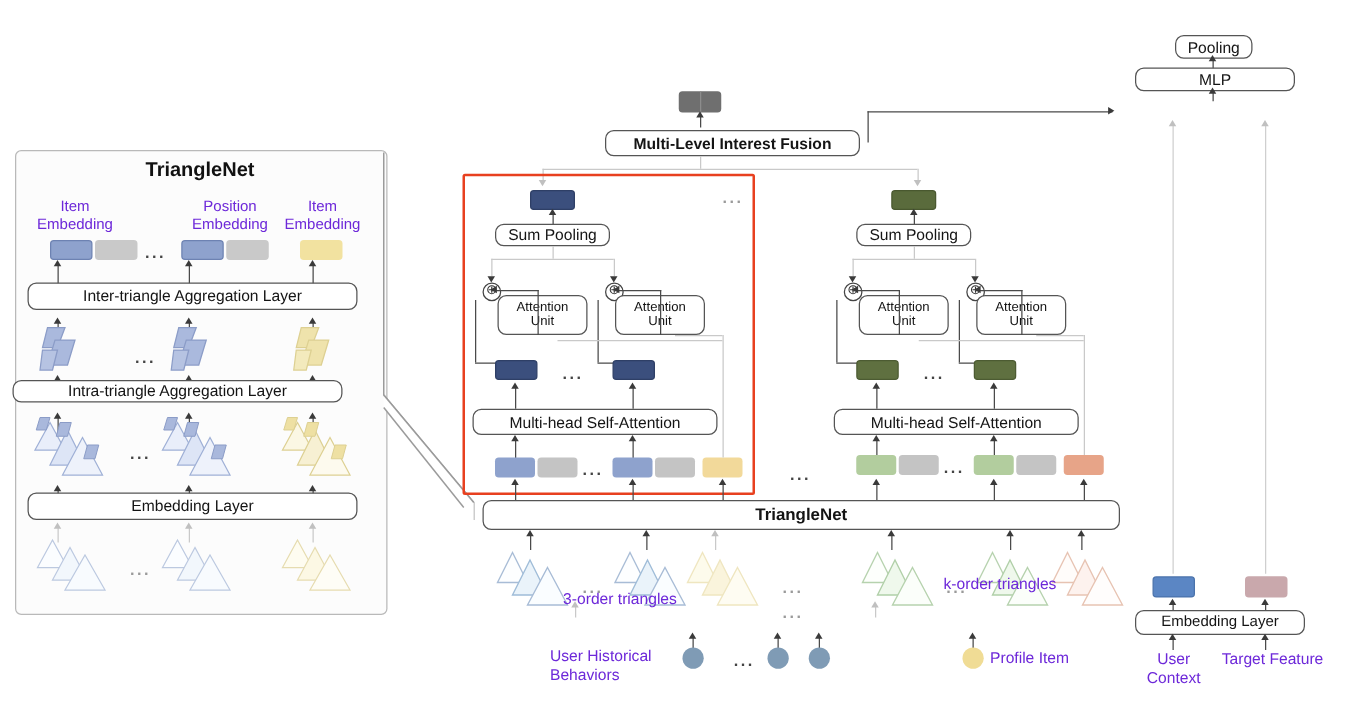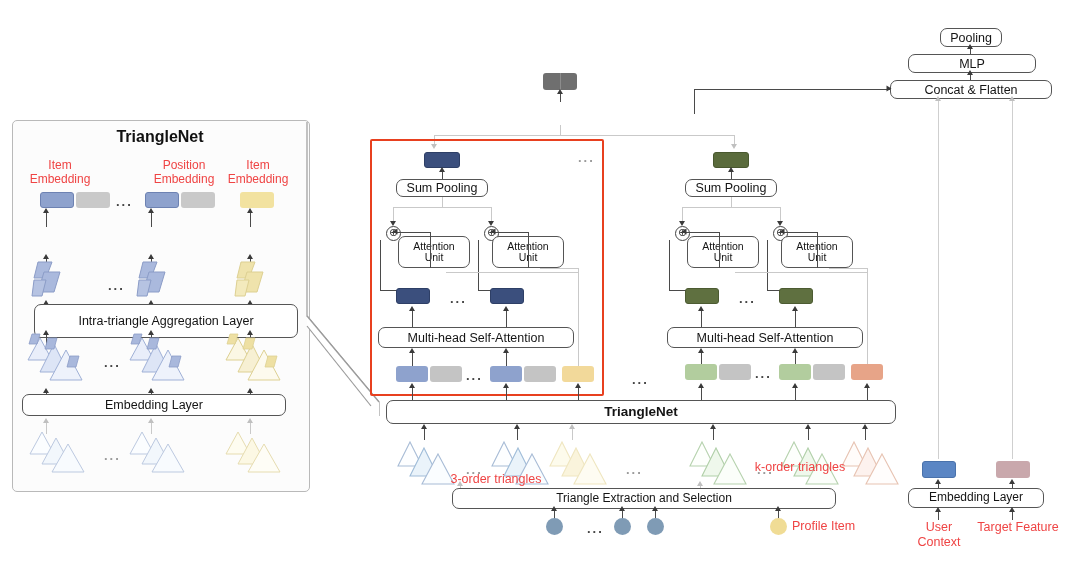--- a/index.html
+++ b/index.html
@@ -6,21 +6,21 @@
   body{width:1080px;height:574px;position:relative;overflow:hidden;
        font-family:"Liberation Sans","DejaVu Sans",sans-serif;color:#1a1a1a;}
   .stage{position:absolute;left:0;top:0;width:1080px;height:574px;}
 
   
   .node{position:absolute;box-sizing:border-box;display:flex;
         align-items:center;justify-content:center;text-align:center;
         background:#fff;border:1.4px solid #555;border-radius:7px;
         font-size:12.5px;line-height:1.12;color:#141414;white-space:nowrap;}
   .node.bold{font-weight:bold;}
-  .lbl{position:absolute;font-size:12px;line-height:1.2;color:#ef4444;
+  .lbl{position:absolute;font-size:12px;line-height:1.2;color:#6d28d9;
        white-space:pre-line;text-align:center;}
   .lbl.left{text-align:left;}
   .bar{position:absolute;border-radius:3px;box-sizing:border-box;}
   .tri-wrap{position:absolute;}
   .dots{position:absolute;font-size:13px;letter-spacing:2px;color:#444;
         font-weight:bold;}
   .dots.pale{color:#9a9a9a;}
 
   
   .ln{position:absolute;background:#4a4a4a;}
@@ -80,20 +80,21 @@
   <div class="bar" style="left:181px;top:192px;width:34px;height:16px;background:#c9c9c9;"></div>
   <div class="bar" style="left:240px;top:192px;width:34px;height:16px;background:#f2e2a0;"></div>
 
   <div class="ln v" style="left:46px;top:212px;height:15px;"></div>
   <div class="arrow" style="left:42.5px;top:208px;"></div>
   <div class="ln v" style="left:151px;top:212px;height:15px;"></div>
   <div class="arrow" style="left:147.5px;top:208px;"></div>
   <div class="ln v" style="left:250px;top:212px;height:15px;"></div>
   <div class="arrow" style="left:246.5px;top:208px;"></div>
 
+  <div class="node" style="left:22px;top:226px;width:264px;height:22px;">Inter-triangle Aggregation Layer</div>
 
   <div class="ln v" style="left:46px;top:258px;height:14px;"></div>
   <div class="arrow" style="left:42.5px;top:254px;"></div>
   <div class="ln v" style="left:151px;top:258px;height:14px;"></div>
   <div class="arrow" style="left:147.5px;top:254px;"></div>
   <div class="ln v" style="left:250px;top:258px;height:14px;"></div>
   <div class="arrow" style="left:246.5px;top:254px;"></div>
 
   <div class="tri-wrap" style="left:30px;top:258px;">
     <svg width="40" height="42" viewBox="0 0 40 42">
@@ -118,21 +119,21 @@
     </svg>
   </div>
 
   <div class="ln v" style="left:46px;top:304px;height:12px;"></div>
   <div class="arrow" style="left:42.5px;top:300px;"></div>
   <div class="ln v" style="left:151px;top:304px;height:12px;"></div>
   <div class="arrow" style="left:147.5px;top:300px;"></div>
   <div class="ln v" style="left:250px;top:304px;height:12px;"></div>
   <div class="arrow" style="left:246.5px;top:300px;"></div>
 
-  <div class="node" style="left:34px;top:304px;width:264px;height:34px;">Intra-triangle Aggregation Layer</div>
+  <div class="node" style="left:10px;top:304px;width:264px;height:18px;">Intra-triangle Aggregation Layer</div>
 
   <div class="ln v" style="left:46px;top:334px;height:14px;"></div>
   <div class="arrow" style="left:42.5px;top:330px;"></div>
   <div class="ln v" style="left:151px;top:334px;height:14px;"></div>
   <div class="arrow" style="left:147.5px;top:330px;"></div>
   <div class="ln v" style="left:250px;top:334px;height:14px;"></div>
   <div class="arrow" style="left:246.5px;top:330px;"></div>
 
   <div class="tri-wrap" style="left:26px;top:332px;">
     <svg width="62" height="54" viewBox="0 0 62 54">
@@ -215,36 +216,36 @@
   </div>
 
   <div class="node" style="left:940px;top:28px;width:62px;height:19px;">Pooling</div>
   <div class="ln v" style="left:970px;top:47px;height:8px;"></div>
   <div class="arrow" style="left:966.5px;top:44px;"></div>
 
   <div class="node" style="left:908px;top:54px;width:128px;height:19px;">MLP</div>
   <div class="ln v" style="left:970px;top:73px;height:8px;"></div>
   <div class="arrow" style="left:966.5px;top:70px;"></div>
 
-  <div class="node" style="left:890px;top:80px;width:162px;height:19px;">Concat &amp; Flatten</div>
 
   <div class="ln h" style="left:694px;top:89px;width:196px;"></div>
   <div class="arrow" style="left:886px;top:86px;transform:rotate(90deg);"></div>
   <div class="ln v" style="left:694px;top:89px;height:25px;"></div>
 
   <div class="ln v palev" style="left:938px;top:99px;height:360px;"></div>
   <div class="arrow pale" style="left:934.5px;top:96px;"></div>
   <div class="ln v palev" style="left:1012px;top:99px;height:360px;"></div>
   <div class="arrow pale" style="left:1008.5px;top:96px;"></div>
 
   <div class="bar" style="left:543px;top:73px;width:34px;height:17px;background:#6f6f6f;"></div>
   <div class="ln v" style="left:560px;top:73px;height:17px;background:#8c8c8c;"></div>
   <div class="ln v" style="left:560px;top:92px;height:10px;"></div>
   <div class="arrow" style="left:556.5px;top:89px;"></div>
 
+  <div class="node bold" style="left:484px;top:104px;width:204px;height:21px;font-size:12.5px;">Multi-Level Interest  Fusion</div>
 
   <div class="ln v pale" style="left:560px;top:125px;height:10px;"></div>
   <div class="ln h pale" style="left:434px;top:135px;width:300px;"></div>
   <div class="ln v pale" style="left:434px;top:135px;height:12px;"></div>
   <div class="arrow pale" style="left:430.5px;top:144px;transform:rotate(180deg);"></div>
   <div class="ln v pale" style="left:734px;top:135px;height:12px;"></div>
   <div class="arrow pale" style="left:730.5px;top:144px;transform:rotate(180deg);"></div>
 
   <div class="redbox" style="left:370px;top:139px;width:230px;height:253px;"></div>
 
@@ -464,31 +465,32 @@
   </div>
 
   <div class="lbl" style="left:436px;top:472px;width:120px;font-size:12.5px;">3-order triangles</div>
   <div class="lbl" style="left:740px;top:460px;width:120px;font-size:12.5px;">k-order triangles</div>
 
   <div class="ln v pale" style="left:460px;top:484px;height:10px;"></div>
   <div class="arrow pale" style="left:456.5px;top:481px;"></div>
   <div class="ln v pale" style="left:700px;top:484px;height:10px;"></div>
   <div class="arrow pale" style="left:696.5px;top:481px;"></div>
 
-  <div class="node" style="left:452px;top:488px;width:384px;height:21px;font-size:12px;">Triangle Extraction and Selection</div>
 
   <div class="ln v" style="left:554px;top:509px;height:12px;"></div>
   <div class="arrow" style="left:550.5px;top:506px;"></div>
   <div class="ln v" style="left:622px;top:509px;height:12px;"></div>
   <div class="arrow" style="left:618.5px;top:506px;"></div>
   <div class="ln v" style="left:655px;top:509px;height:12px;"></div>
   <div class="arrow" style="left:651.5px;top:506px;"></div>
   <div class="ln v" style="left:778px;top:509px;height:12px;"></div>
   <div class="arrow" style="left:774.5px;top:506px;"></div>
 
+  <div class="lbl left" style="left:440px;top:518px;width:130px;font-size:12.5px;">User Historical
+Behaviors</div>
 
   <div class="circ" style="left:546px;top:518px;width:17px;height:17px;background:#7f9bb5;"></div>
   <div class="dots" style="left:587px;top:521px;">...</div>
   <div class="circ" style="left:614px;top:518px;width:17px;height:17px;background:#7f9bb5;"></div>
   <div class="circ" style="left:647px;top:518px;width:17px;height:17px;background:#7f9bb5;"></div>
 
   <div class="circ" style="left:770px;top:518px;width:17px;height:17px;background:#f0dc95;"></div>
   <div class="lbl left" style="left:792px;top:519px;width:100px;font-size:12.5px;">Profile Item</div>
 
   <div class="bar" style="left:922px;top:461px;width:34px;height:17px;background:#5b86c4;border:1px solid #4a72ab;"></div>

